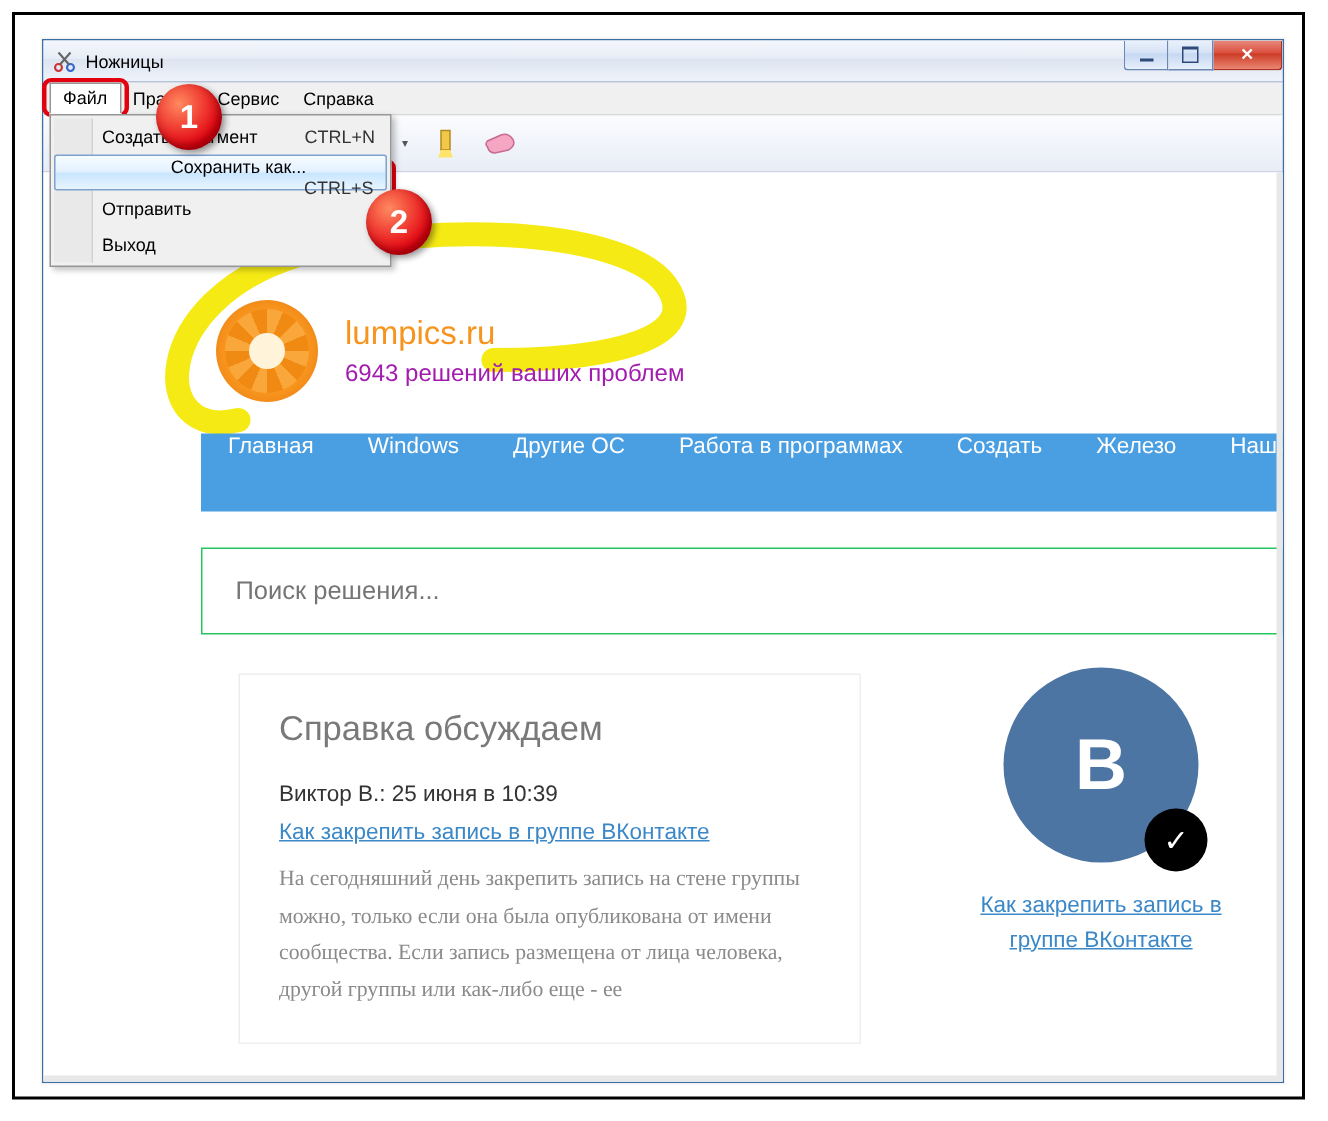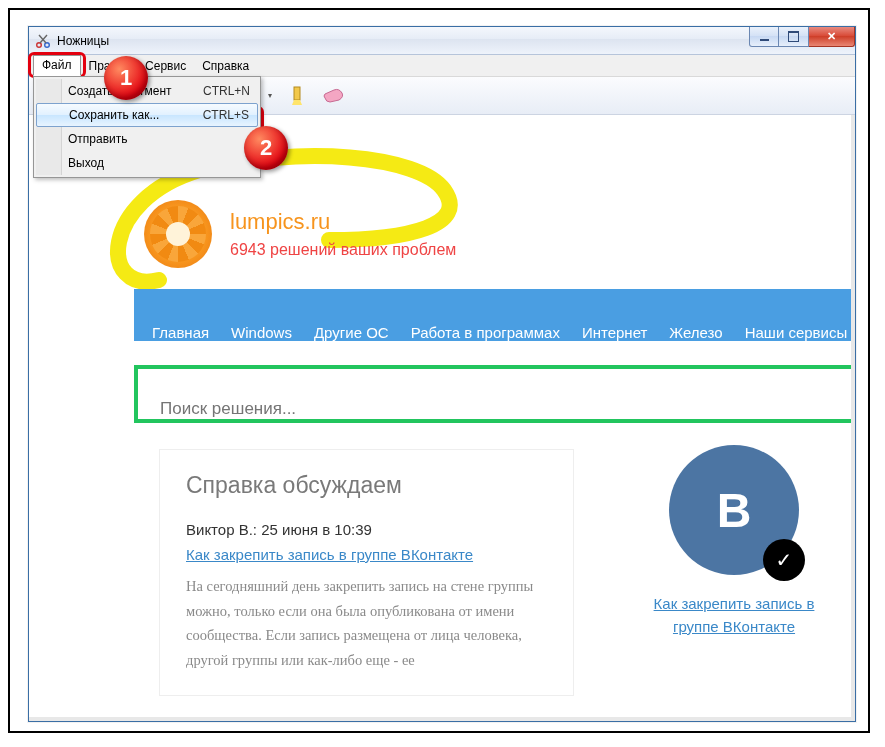--- a/index.html
+++ b/index.html
@@ -25,45 +25,45 @@
 
 .menubar { height: 22px; background:#f0f0f0; border-bottom:1px solid #d9d9d9; display:flex; align-items:stretch; padding: 0 4px; font-size:12px; color:#000; }
 .menu-item { padding: 3px 8px; display:flex; align-items:flex-end; cursor:default; }
 .menu-item.open { background:#fff; border:1px solid #969696; border-bottom:1px solid #fff; position:relative; z-index:11; }
 
 
 .dropdown { position:absolute; left:4px; top:49px; width:228px; background:#f0f0f0; border:1px solid #969696; box-shadow:2px 2px 4px rgba(0,0,0,.25); z-index:10; padding:2px; font-size:12px; }
 .dd-left { position:absolute; left:2px; top:2px; bottom:2px; width:26px; background:#e9e9e9; border-right:1px solid #d4d4d4;}
 .dd-item { position:relative; height:24px; display:flex; align-items:center; padding-left:32px; padding-right:8px; }
 .dd-item .shortcut { margin-left:auto; color:#333; }
-.dd-item.hl { background:linear-gradient(#f6fbff,#e2f1ff 48%,#c9e6ff 52%,#e8f4ff); border:1px solid #7da2ce; border-radius:2px; }
+.dd-item.hl { background:linear-gradient(#f6fbff,#e2f1ff 48%,#c9e6ff 52%,#e8f4ff); border:1px solid #7da2ce; border-radius:2px;flex-direction:column; }
 
 
 .toolbar { height:38px; background:linear-gradient(#fbfcfe,#e8edf6); border-bottom:1px solid #ccd4e2; display:flex; align-items:center; padding:0 6px; gap:4px; }
 .tb-btn { height:26px; display:flex; align-items:center; padding:0 6px; border:1px solid transparent; border-radius:3px; font-size:12px; gap:3px;}
 .tb-sep { width:1px; height:24px; background:#c7cfdd; margin:0 2px;}
 .tb-drop::after { content:"▾"; font-size:8px; color:#555; margin-left:2px;}
 
 
 .content { position:absolute; left:0; right:0; top:88px; bottom:0; overflow:hidden; background:#fff; }
 .page { position:relative; width:100%; height:100%; background:#fff; }
 
 .hl-stroke { position:absolute; pointer-events:none; }
 
 .logo-row { position:absolute; left:115px; top:85px; display:flex; align-items:center; gap:18px; }
 .orange { width:68px; height:68px; border-radius:50%; background:radial-gradient(circle at 50% 50%, #fdbf55 0, #f7941d 60%, #e67510 100%); position:relative; overflow:hidden;}
 .orange::before{content:"";position:absolute;inset:6px;border-radius:50%;background:repeating-conic-gradient(#f9a63a 0 22deg,#f18a12 22deg 45deg);}
 .orange::after{content:"";position:absolute;inset:22px;border-radius:50%;background:#fff3d9;}
 .site-title { font-size:22px; color:#f7941d; font-weight:400; }
-.site-sub { font-size:16px; color:#ef4444; margin-top:6px; }
-
-.navbar { position:absolute; left:105px; right:0; top:174px; height:52px; background:#4a9ee2; display:flex; align-items:flex-end; padding:0 18px; gap:22px; color:#fff; font-size:15px; }
+.site-sub { font-size:16px; color:#a21caf; margin-top:6px; }
+
+.navbar { position:absolute; left:105px; right:0; top:174px; height:52px; background:#4a9ee2; display:flex; align-items:flex-start; padding:0 18px; gap:36px; color:#fff; font-size:15px; }
 .nav-link { white-space:nowrap; }
 
-.search { position:absolute; left:105px; right:0; top:250px; height:58px; border:4px solid #22c55e; display:flex; align-items:flex-end; padding:0 22px; }
+.search { position:absolute; left:105px; right:0; top:250px; height:58px; border:1px solid #22c55e; display:flex; align-items:center; padding:0 22px; }
 .search input { border:none; outline:none; font-size:17px; color:#999; width:100%; background:transparent;}
 
 .card { position:absolute; left:130px; top:334px; width:415px; border:1px solid #eee; background:#fff; padding:22px 26px; }
 .card h2 { font-size:23px; color:#797979; font-weight:400; margin-bottom:22px;}
 .card .author { font-size:15px; color:#333; margin-bottom:8px; font-weight:500;}
 .card a { font-size:15px; color:#3a88c8; text-decoration:underline; }
 .card p { font-size:14.5px; color:#8a8a8a; line-height:1.7; margin-top:10px;font-family:Liberation Serif, serif; }
 
 .vk-block { position:absolute; left:600px; top:330px; width:210px; text-align:center; }
 .vk-circle { width:130px; height:130px; border-radius:50%; background:#4c75a3; margin:0 auto; display:flex; align-items:center; justify-content:center; position:relative;}
@@ -174,21 +174,21 @@
           <div class="site-title">lumpics.ru</div>
           <div class="site-sub">6943 решений ваших проблем</div>
         </div>
       </div>
 
       <div class="navbar">
         <span class="nav-link">Главная</span>
         <span class="nav-link">Windows</span>
         <span class="nav-link">Другие ОС</span>
         <span class="nav-link">Работа в программах</span>
-        <span class="nav-link">Интернет</span>
+        <span class="nav-link">Создать</span>
         <span class="nav-link">Железо</span>
         <span class="nav-link">Наши сервисы</span>
       </div>
 
       <div class="search">
         <input placeholder="Поиск решения..." style="">
       </div>
 
       <div class="card">
         <h2>Справка обсуждаем</h2>

